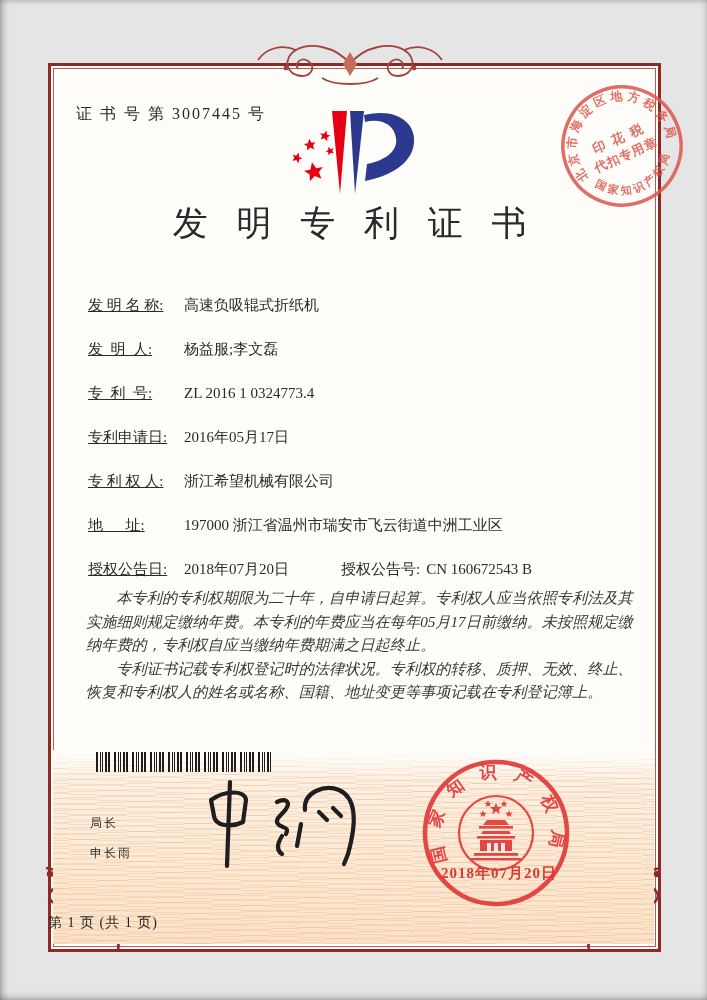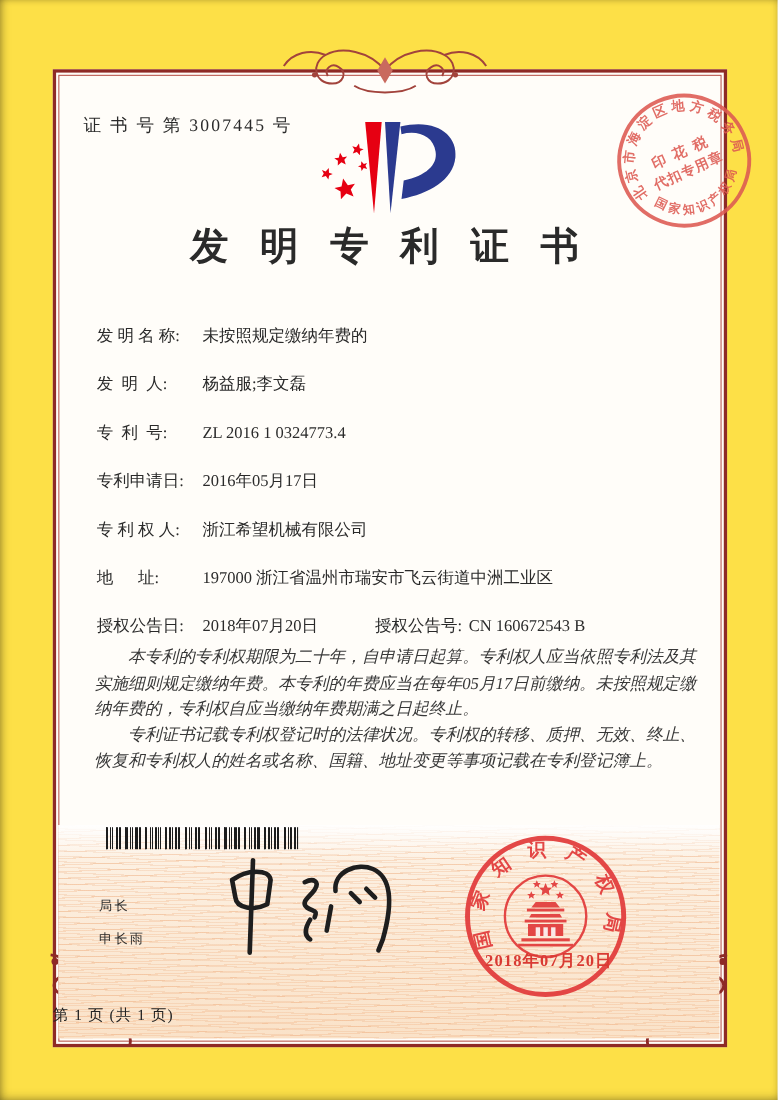--- a/index.html
+++ b/index.html
@@ -1,28 +1,28 @@
 <!DOCTYPE html>
 <html><head>
 <meta charset="utf-8">
 <style>
   html,body{margin:0;padding:0;background:#ffffff;}
-  .photo{position:relative;width:707px;height:1000px;background:#fde047;overflow:hidden;
+  .photo{position:relative;width:707px;height:1000px;background:#e5e5e5;overflow:hidden;
     font-family:"Liberation Serif","DejaVu Serif",serif;color:#2a2a2a;
     box-shadow:inset 5px 0 9px -4px rgba(0,0,0,.38),inset -4px 0 8px -5px rgba(0,0,0,.22),
                inset 0 -7px 10px -6px rgba(0,0,0,.28),inset 0 4px 8px -5px rgba(0,0,0,.18);}
   .frame{position:absolute;left:48px;top:63px;width:607px;height:883px;border:3px solid #8e2a26;background:#fffdf9;}
   .frame::after{content:"";position:absolute;inset:2px;border:1px solid #bb5a52;pointer-events:none;}
   .cert-number{position:absolute;left:76px;top:104px;font-size:16px;letter-spacing:2px;white-space:pre;}
   .logo{position:absolute;left:274px;top:106px;}
   .title{position:absolute;left:48px;top:200px;width:613px;text-align:center;
-    font-size:35px;font-weight:bold;letter-spacing:10px;white-space:pre;}
+    font-size:35px;font-weight:normal;letter-spacing:10px;white-space:pre;}
   .fields{position:absolute;left:88px;top:296px;width:540px;font-size:15px;}
   .frow{height:22px;margin-bottom:22px;white-space:pre;}
-  .flabel{display:inline-block;min-width:90px;white-space:pre;}
+  .flabel{display:inline-block;min-width:90px;white-space:pre;text-decoration:underline;}
   .fvalue{margin-left:6px;}
   .grant2{margin-left:52px;}
   .paras{position:absolute;left:86px;top:586px;width:557px;font-size:15.2px;line-height:23.5px;
     color:#383838;font-style:italic;}
   .paras p{margin:0;text-indent:2em;}
   .band{position:absolute;left:53px;top:750px;width:601px;height:194px;
     background:
       linear-gradient(180deg,rgba(255,255,255,.95) 0,rgba(255,255,255,0) 16%),
       repeating-linear-gradient(2deg,rgba(230,150,95,.20) 0 1px,rgba(255,255,255,0) 1px 5px),
       repeating-linear-gradient(178deg,rgba(240,170,120,.30) 0 1px,rgba(255,255,255,0) 1px 6px),
@@ -97,21 +97,21 @@
       <use href="#st" transform="translate(23,52) scale(.55) rotate(20)"></use>
       <use href="#st" transform="translate(36,39) scale(.62) rotate(-8)"></use>
       <use href="#st" transform="translate(51,30) scale(.56) rotate(14)"></use>
       <use href="#st" transform="translate(56,45) scale(.46) rotate(-20)"></use>
     </g>
   </svg>
 
   <div class="title">发 明 专 利 证 书</div>
 
   <div class="fields">
-    <div class="frow"><span class="flabel">发 明 名 称:</span><span class="fvalue">未按照规定缴纳年费的</span></div>
+    <div class="frow"><span class="flabel">发 明 名 称:</span><span class="fvalue">高速负吸辊式折纸机</span></div>
     <div class="frow"><span class="flabel">发  明  人:</span><span class="fvalue">杨益服;李文磊</span></div>
     <div class="frow"><span class="flabel">专  利  号:</span><span class="fvalue">ZL 2016 1 0324773.4</span></div>
     <div class="frow"><span class="flabel">专利申请日:</span><span class="fvalue">2016年05月17日</span></div>
     <div class="frow"><span class="flabel">专 利 权 人:</span><span class="fvalue">浙江希望机械有限公司</span></div>
     <div class="frow"><span class="flabel">地      址:</span><span class="fvalue">197000 浙江省温州市瑞安市飞云街道中洲工业区</span></div>
     <div class="frow"><span class="flabel">授权公告日:</span><span class="fvalue">2018年07月20日</span><span class="grant2">授权公告号:</span><span class="fvalue">CN 160672543 B</span></div>
   </div>
 
   <div class="paras">
     <p>本专利的专利权期限为二十年，自申请日起算。专利权人应当依照专利法及其实施细则规定缴纳年费。本专利的年费应当在每年05月17日前缴纳。未按照规定缴纳年费的，专利权自应当缴纳年费期满之日起终止。</p>

